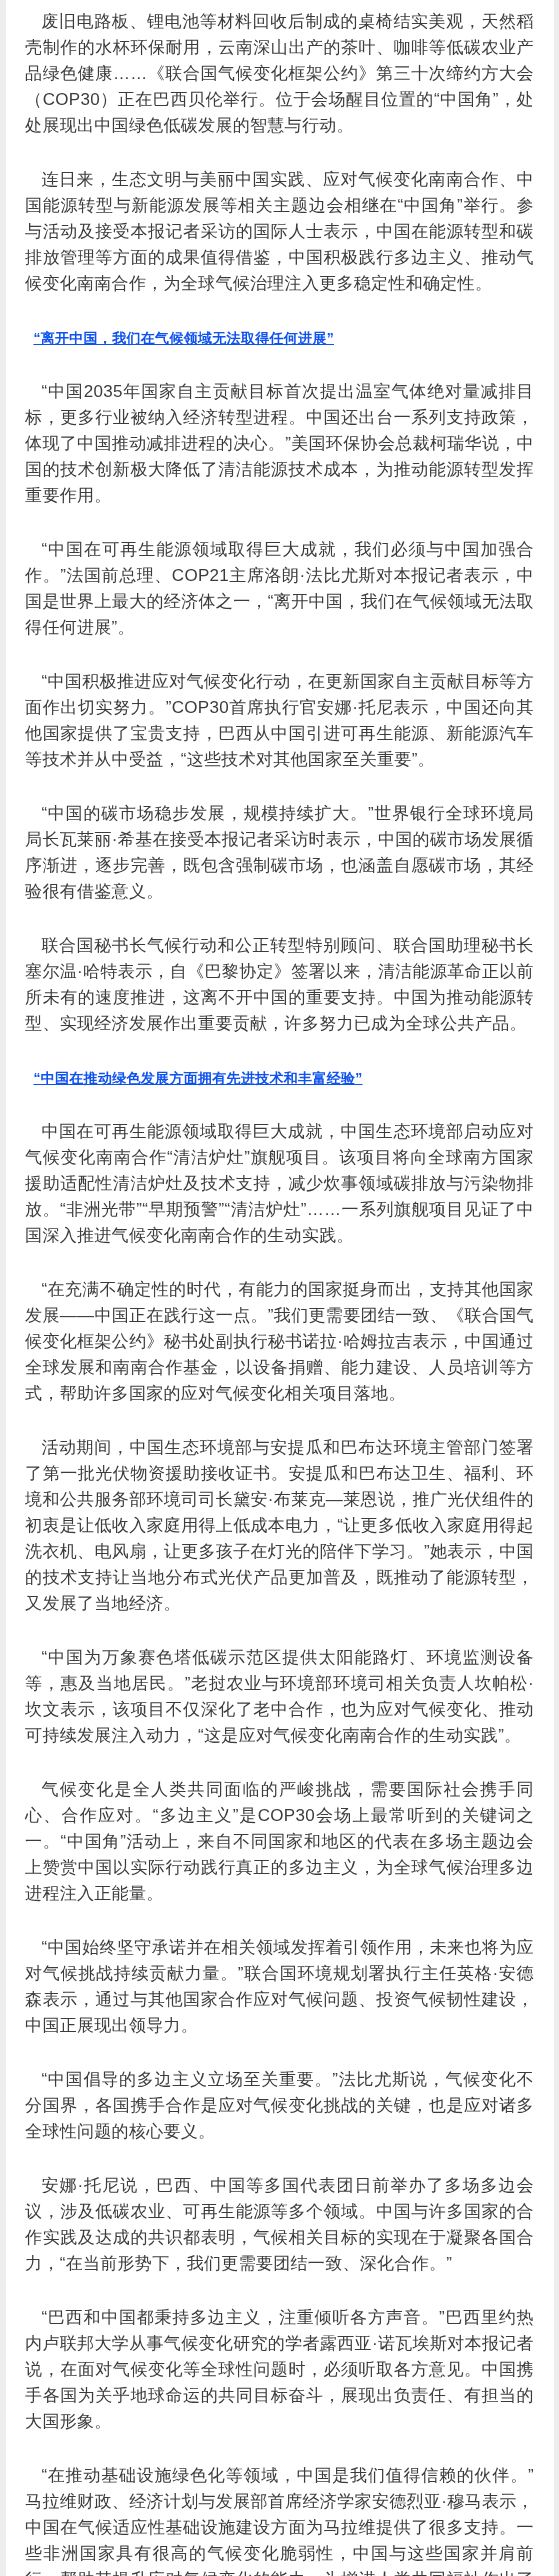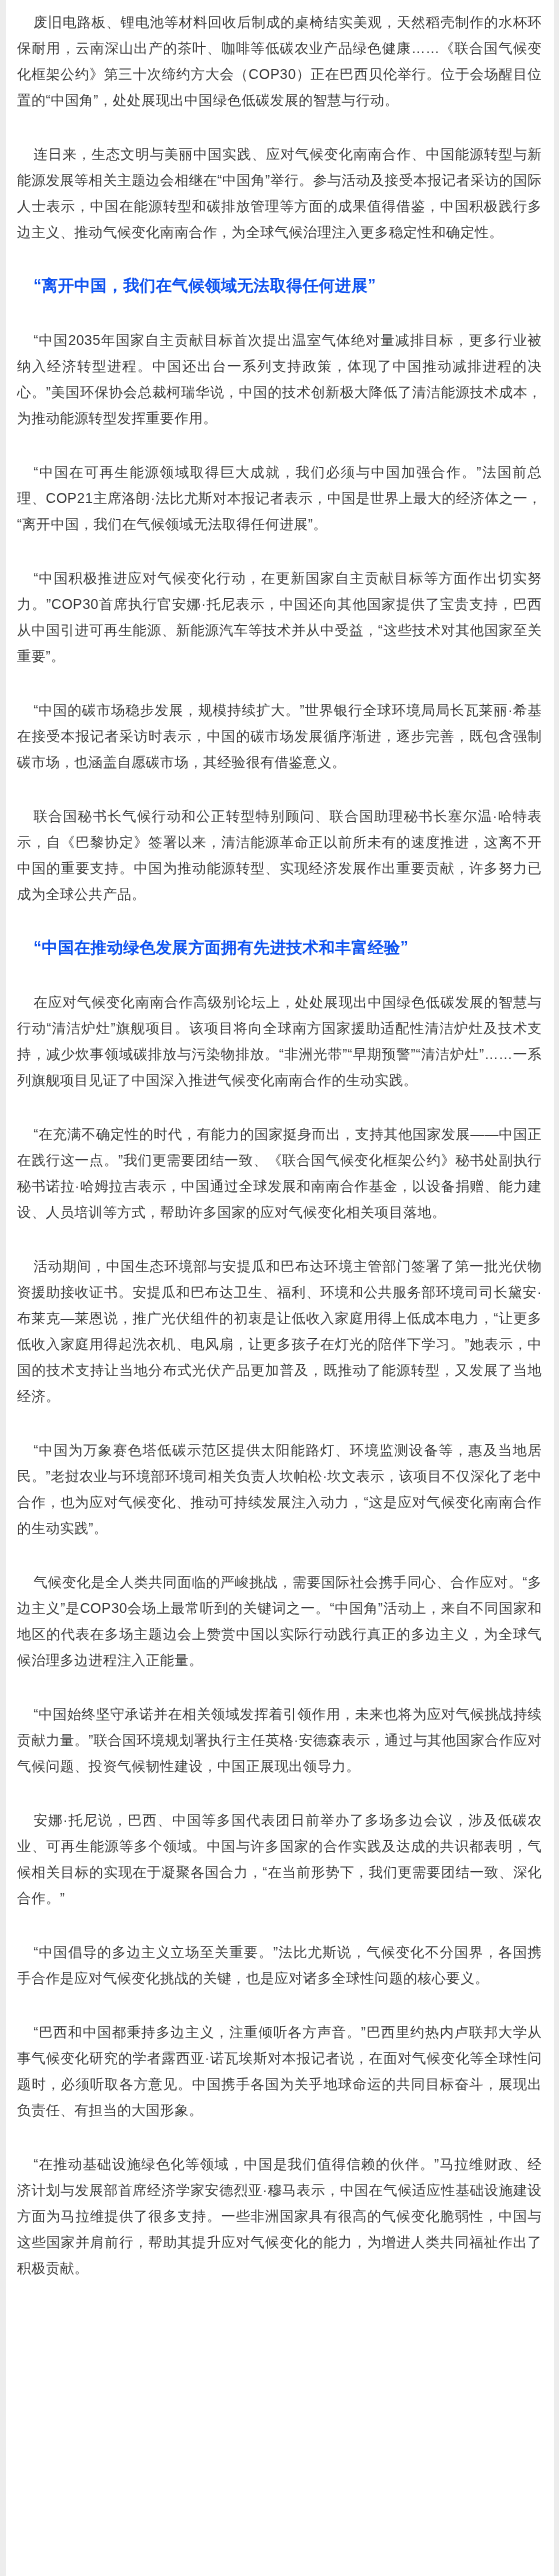--- a/index.html
+++ b/index.html
@@ -9,63 +9,64 @@
   }
   .page {
     width: 548px;
     min-height: 2576px;
     margin: 0 auto;
     background: #ffffff;
     box-sizing: border-box;
     padding: 9.3px 11.6px 23px;
   }
   .para {
-    font-size: 14px;
+    font-size: 17px;
     line-height: 26px;
     letter-spacing: 0.3px;
     color: #3b3b3b;
     text-indent: 16.3px;
     text-align: justify;
-    margin: 0 0 28px;
+    margin: 0 8px 28px;
   }
   .heading {
-    font-size: 16px;
+    font-size: 14px;
     line-height: 26px;
     letter-spacing: 0.3px;
     color: #0e52f0;
     font-weight: bold;
     text-indent: 16.3px;
     margin: 6px 0 28px;
+    text-decoration: underline;
   }
 </style>
 </head>
 <body>
 
 <div class="page">
 
   <p class="para">废旧电路板、锂电池等材料回收后制成的桌椅结实美观，天然稻壳制作的水杯环保耐用，云南深山出产的茶叶、咖啡等低碳农业产品绿色健康……《联合国气候变化框架公约》第三十次缔约方大会（COP30）正在巴西贝伦举行。位于会场醒目位置的“中国角”，处处展现出中国绿色低碳发展的智慧与行动。</p>
   <p class="para">连日来，生态文明与美丽中国实践、应对气候变化南南合作、中国能源转型与新能源发展等相关主题边会相继在“中国角”举行。参与活动及接受本报记者采访的国际人士表示，中国在能源转型和碳排放管理等方面的成果值得借鉴，中国积极践行多边主义、推动气候变化南南合作，为全球气候治理注入更多稳定性和确定性。</p>
 
   <h2 class="heading">“离开中国，我们在气候领域无法取得任何进展”</h2>
 
   <p class="para">“中国2035年国家自主贡献目标首次提出温室气体绝对量减排目标，更多行业被纳入经济转型进程。中国还出台一系列支持政策，体现了中国推动减排进程的决心。”美国环保协会总裁柯瑞华说，中国的技术创新极大降低了清洁能源技术成本，为推动能源转型发挥重要作用。</p>
   <p class="para">“中国在可再生能源领域取得巨大成就，我们必须与中国加强合作。”法国前总理、COP21主席洛朗·法比尤斯对本报记者表示，中国是世界上最大的经济体之一，“离开中国，我们在气候领域无法取得任何进展”。</p>
   <p class="para">“中国积极推进应对气候变化行动，在更新国家自主贡献目标等方面作出切实努力。”COP30首席执行官安娜·托尼表示，中国还向其他国家提供了宝贵支持，巴西从中国引进可再生能源、新能源汽车等技术并从中受益，“这些技术对其他国家至关重要”。</p>
   <p class="para">“中国的碳市场稳步发展，规模持续扩大。”世界银行全球环境局局长瓦莱丽·希基在接受本报记者采访时表示，中国的碳市场发展循序渐进，逐步完善，既包含强制碳市场，也涵盖自愿碳市场，其经验很有借鉴意义。</p>
   <p class="para">联合国秘书长气候行动和公正转型特别顾问、联合国助理秘书长塞尔温·哈特表示，自《巴黎协定》签署以来，清洁能源革命正以前所未有的速度推进，这离不开中国的重要支持。中国为推动能源转型、实现经济发展作出重要贡献，许多努力已成为全球公共产品。</p>
 
   <h2 class="heading">“中国在推动绿色发展方面拥有先进技术和丰富经验”</h2>
 
-  <p class="para">在应对气候变化南南合作高级别论坛上，处处展现出中国绿色低碳发展的智慧与行动“清洁炉灶”旗舰项目。该项目将向全球南方国家援助适配性清洁炉灶及技术支持，减少炊事领域碳排放与污染物排放。“非洲光带”“早期预警”“清洁炉灶”……一系列旗舰项目见证了中国深入推进气候变化南南合作的生动实践。</p>
+  <p class="para">中国在可再生能源领域取得巨大成就，中国生态环境部启动应对气候变化南南合作“清洁炉灶”旗舰项目。该项目将向全球南方国家援助适配性清洁炉灶及技术支持，减少炊事领域碳排放与污染物排放。“非洲光带”“早期预警”“清洁炉灶”……一系列旗舰项目见证了中国深入推进气候变化南南合作的生动实践。</p>
   <p class="para">“在充满不确定性的时代，有能力的国家挺身而出，支持其他国家发展——中国正在践行这一点。”我们更需要团结一致、《联合国气候变化框架公约》秘书处副执行秘书诺拉·哈姆拉吉表示，中国通过全球发展和南南合作基金，以设备捐赠、能力建设、人员培训等方式，帮助许多国家的应对气候变化相关项目落地。</p>
   <p class="para">活动期间，中国生态环境部与安提瓜和巴布达环境主管部门签署了第一批光伏物资援助接收证书。安提瓜和巴布达卫生、福利、环境和公共服务部环境司司长黛安·布莱克—莱恩说，推广光伏组件的初衷是让低收入家庭用得上低成本电力，“让更多低收入家庭用得起洗衣机、电风扇，让更多孩子在灯光的陪伴下学习。”她表示，中国的技术支持让当地分布式光伏产品更加普及，既推动了能源转型，又发展了当地经济。</p>
   <p class="para">“中国为万象赛色塔低碳示范区提供太阳能路灯、环境监测设备等，惠及当地居民。”老挝农业与环境部环境司相关负责人坎帕松·坎文表示，该项目不仅深化了老中合作，也为应对气候变化、推动可持续发展注入动力，“这是应对气候变化南南合作的生动实践”。</p>
 
 
   <p class="para">气候变化是全人类共同面临的严峻挑战，需要国际社会携手同心、合作应对。“多边主义”是COP30会场上最常听到的关键词之一。“中国角”活动上，来自不同国家和地区的代表在多场主题边会上赞赏中国以实际行动践行真正的多边主义，为全球气候治理多边进程注入正能量。</p>
   <p class="para">“中国始终坚守承诺并在相关领域发挥着引领作用，未来也将为应对气候挑战持续贡献力量。”联合国环境规划署执行主任英格·安德森表示，通过与其他国家合作应对气候问题、投资气候韧性建设，中国正展现出领导力。</p>
+  <p class="para">“中国倡导的多边主义立场至关重要。”法比尤斯说，气候变化不分国界，各国携手合作是应对气候变化挑战的关键，也是应对诸多全球性问题的核心要义。</p>
   <p class="para">安娜·托尼说，巴西、中国等多国代表团日前举办了多场多边会议，涉及低碳农业、可再生能源等多个领域。中国与许多国家的合作实践及达成的共识都表明，气候相关目标的实现在于凝聚各国合力，“在当前形势下，我们更需要团结一致、深化合作。”</p>
-  <p class="para">“中国倡导的多边主义立场至关重要。”法比尤斯说，气候变化不分国界，各国携手合作是应对气候变化挑战的关键，也是应对诸多全球性问题的核心要义。</p>
   <p class="para">“巴西和中国都秉持多边主义，注重倾听各方声音。”巴西里约热内卢联邦大学从事气候变化研究的学者露西亚·诺瓦埃斯对本报记者说，在面对气候变化等全球性问题时，必须听取各方意见。中国携手各国为关乎地球命运的共同目标奋斗，展现出负责任、有担当的大国形象。</p>
   <p class="para">“在推动基础设施绿色化等领域，中国是我们值得信赖的伙伴。”马拉维财政、经济计划与发展部首席经济学家安德烈亚·穆马表示，中国在气候适应性基础设施建设方面为马拉维提供了很多支持。一些非洲国家具有很高的气候变化脆弱性，中国与这些国家并肩前行，帮助其提升应对气候变化的能力，为增进人类共同福祉作出了积极贡献。</p>
 
 </div>
 
 
 </body></html>

